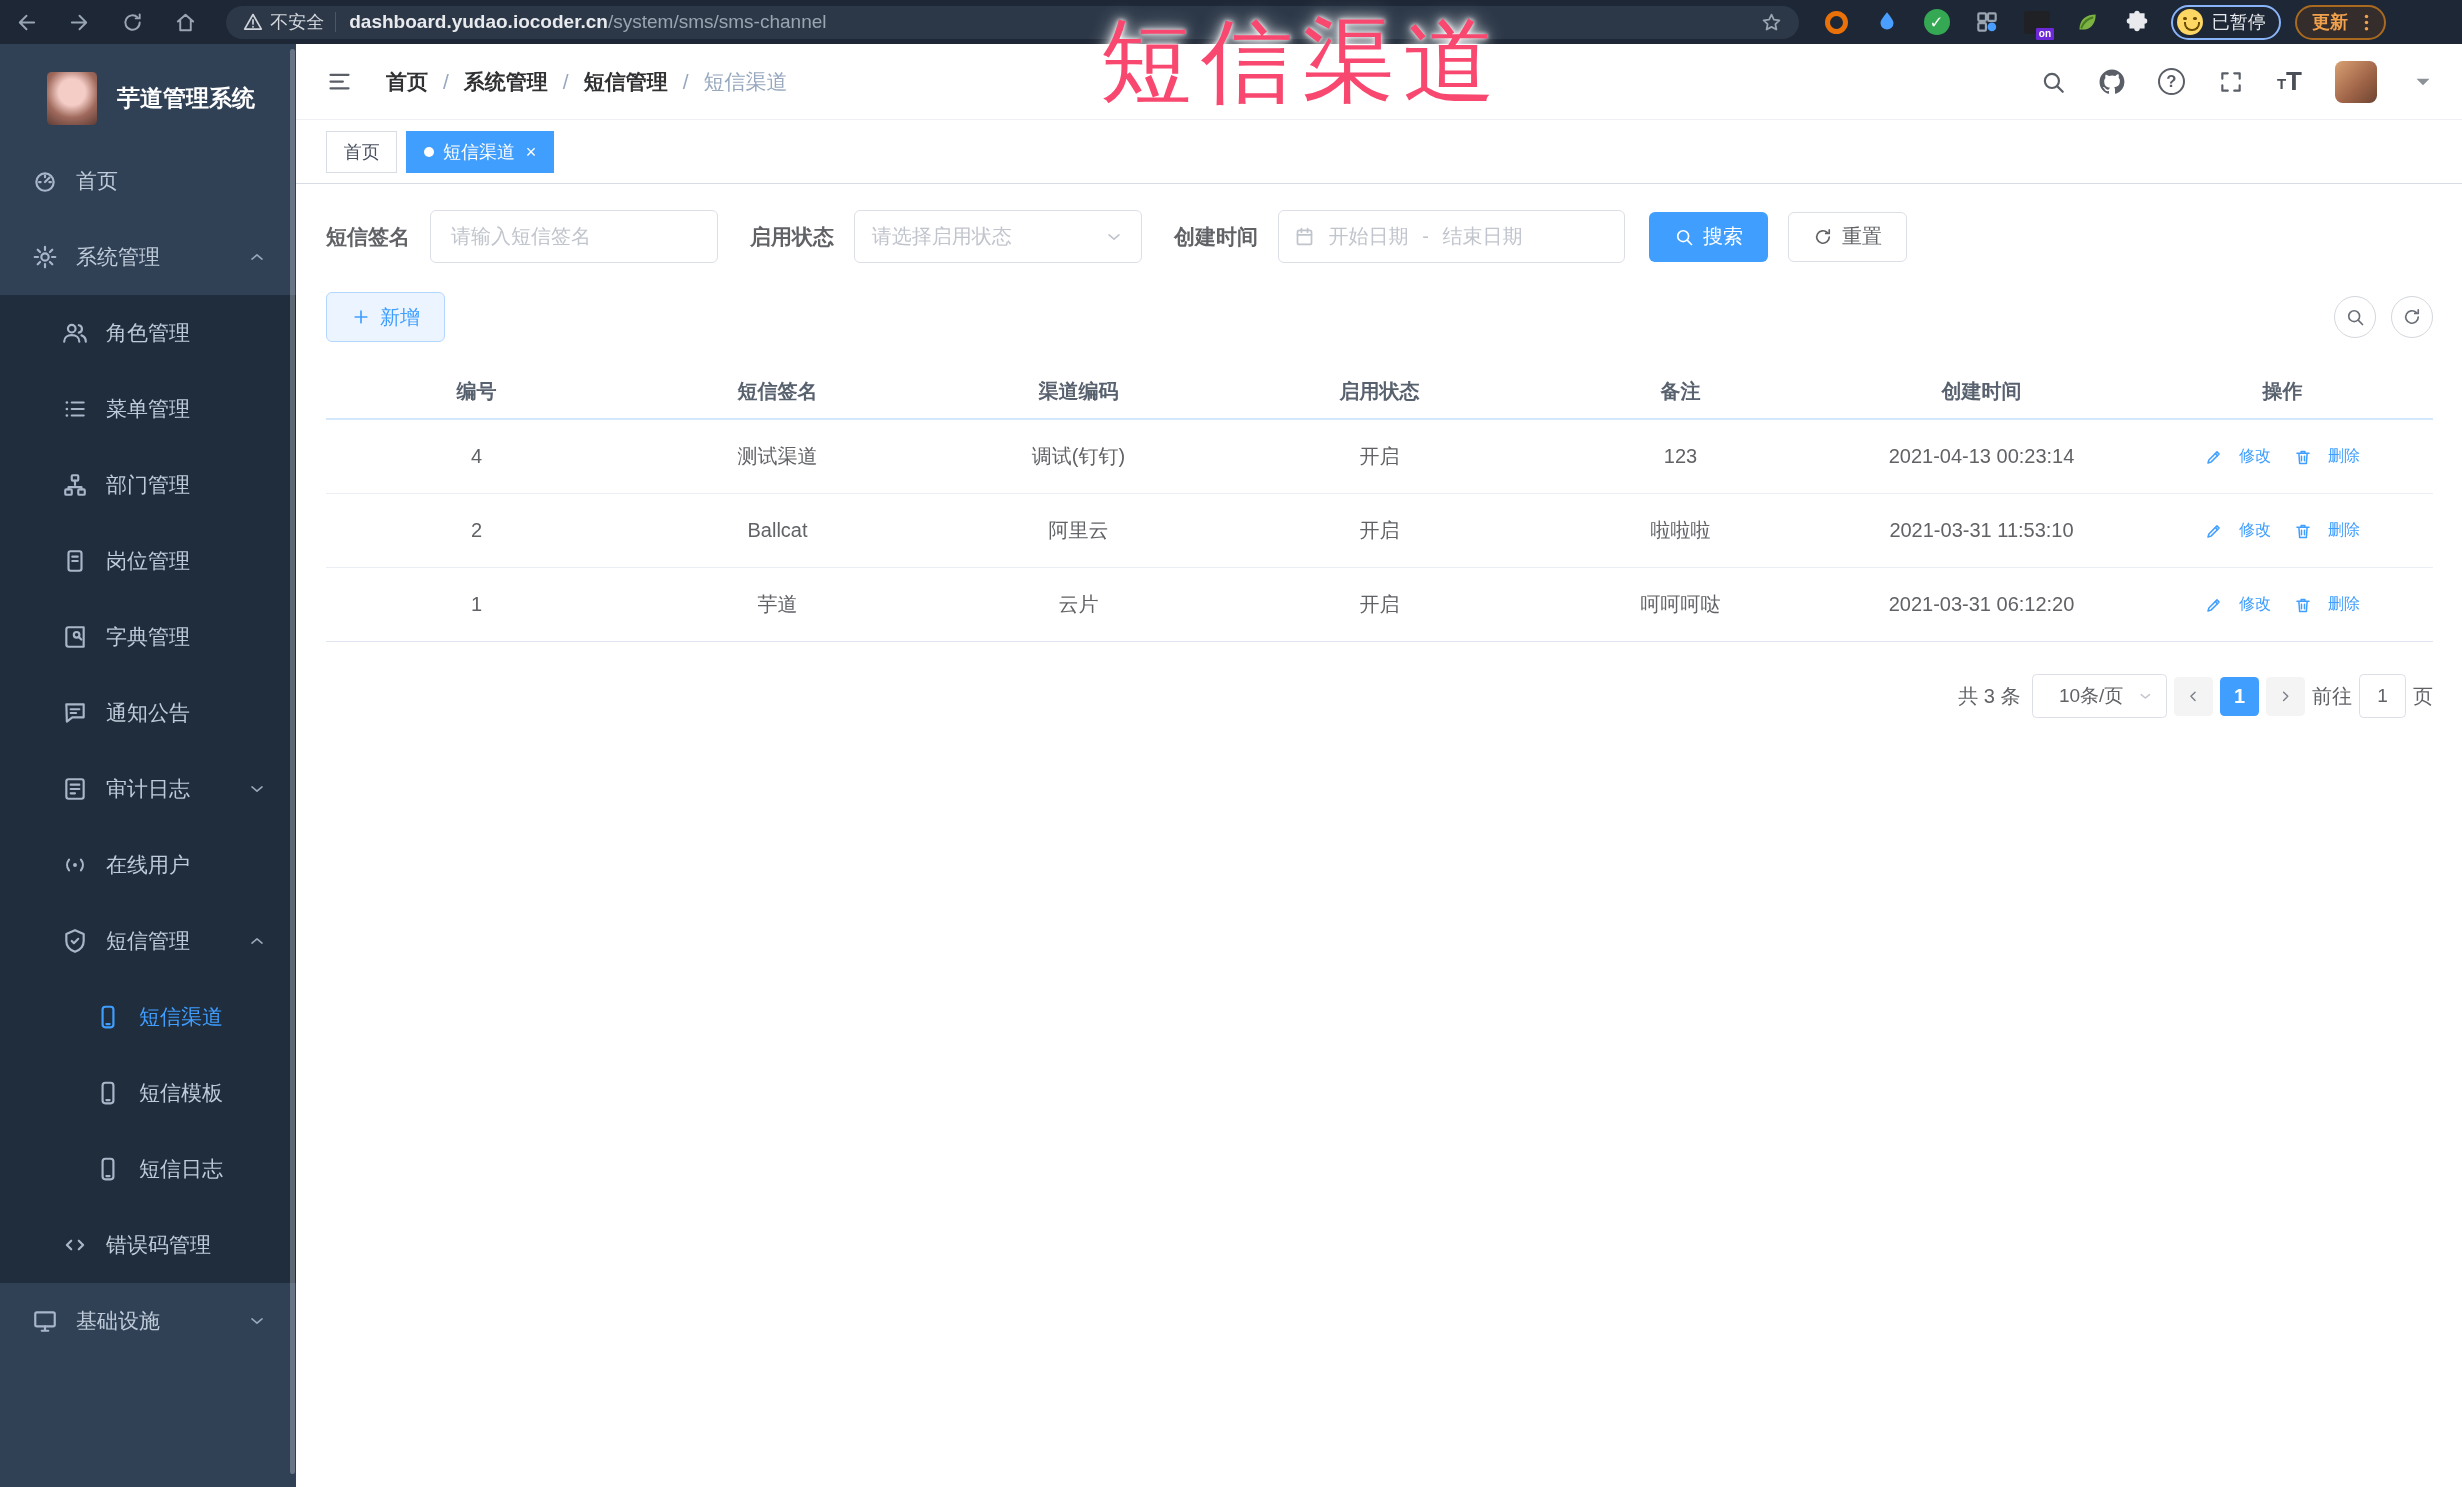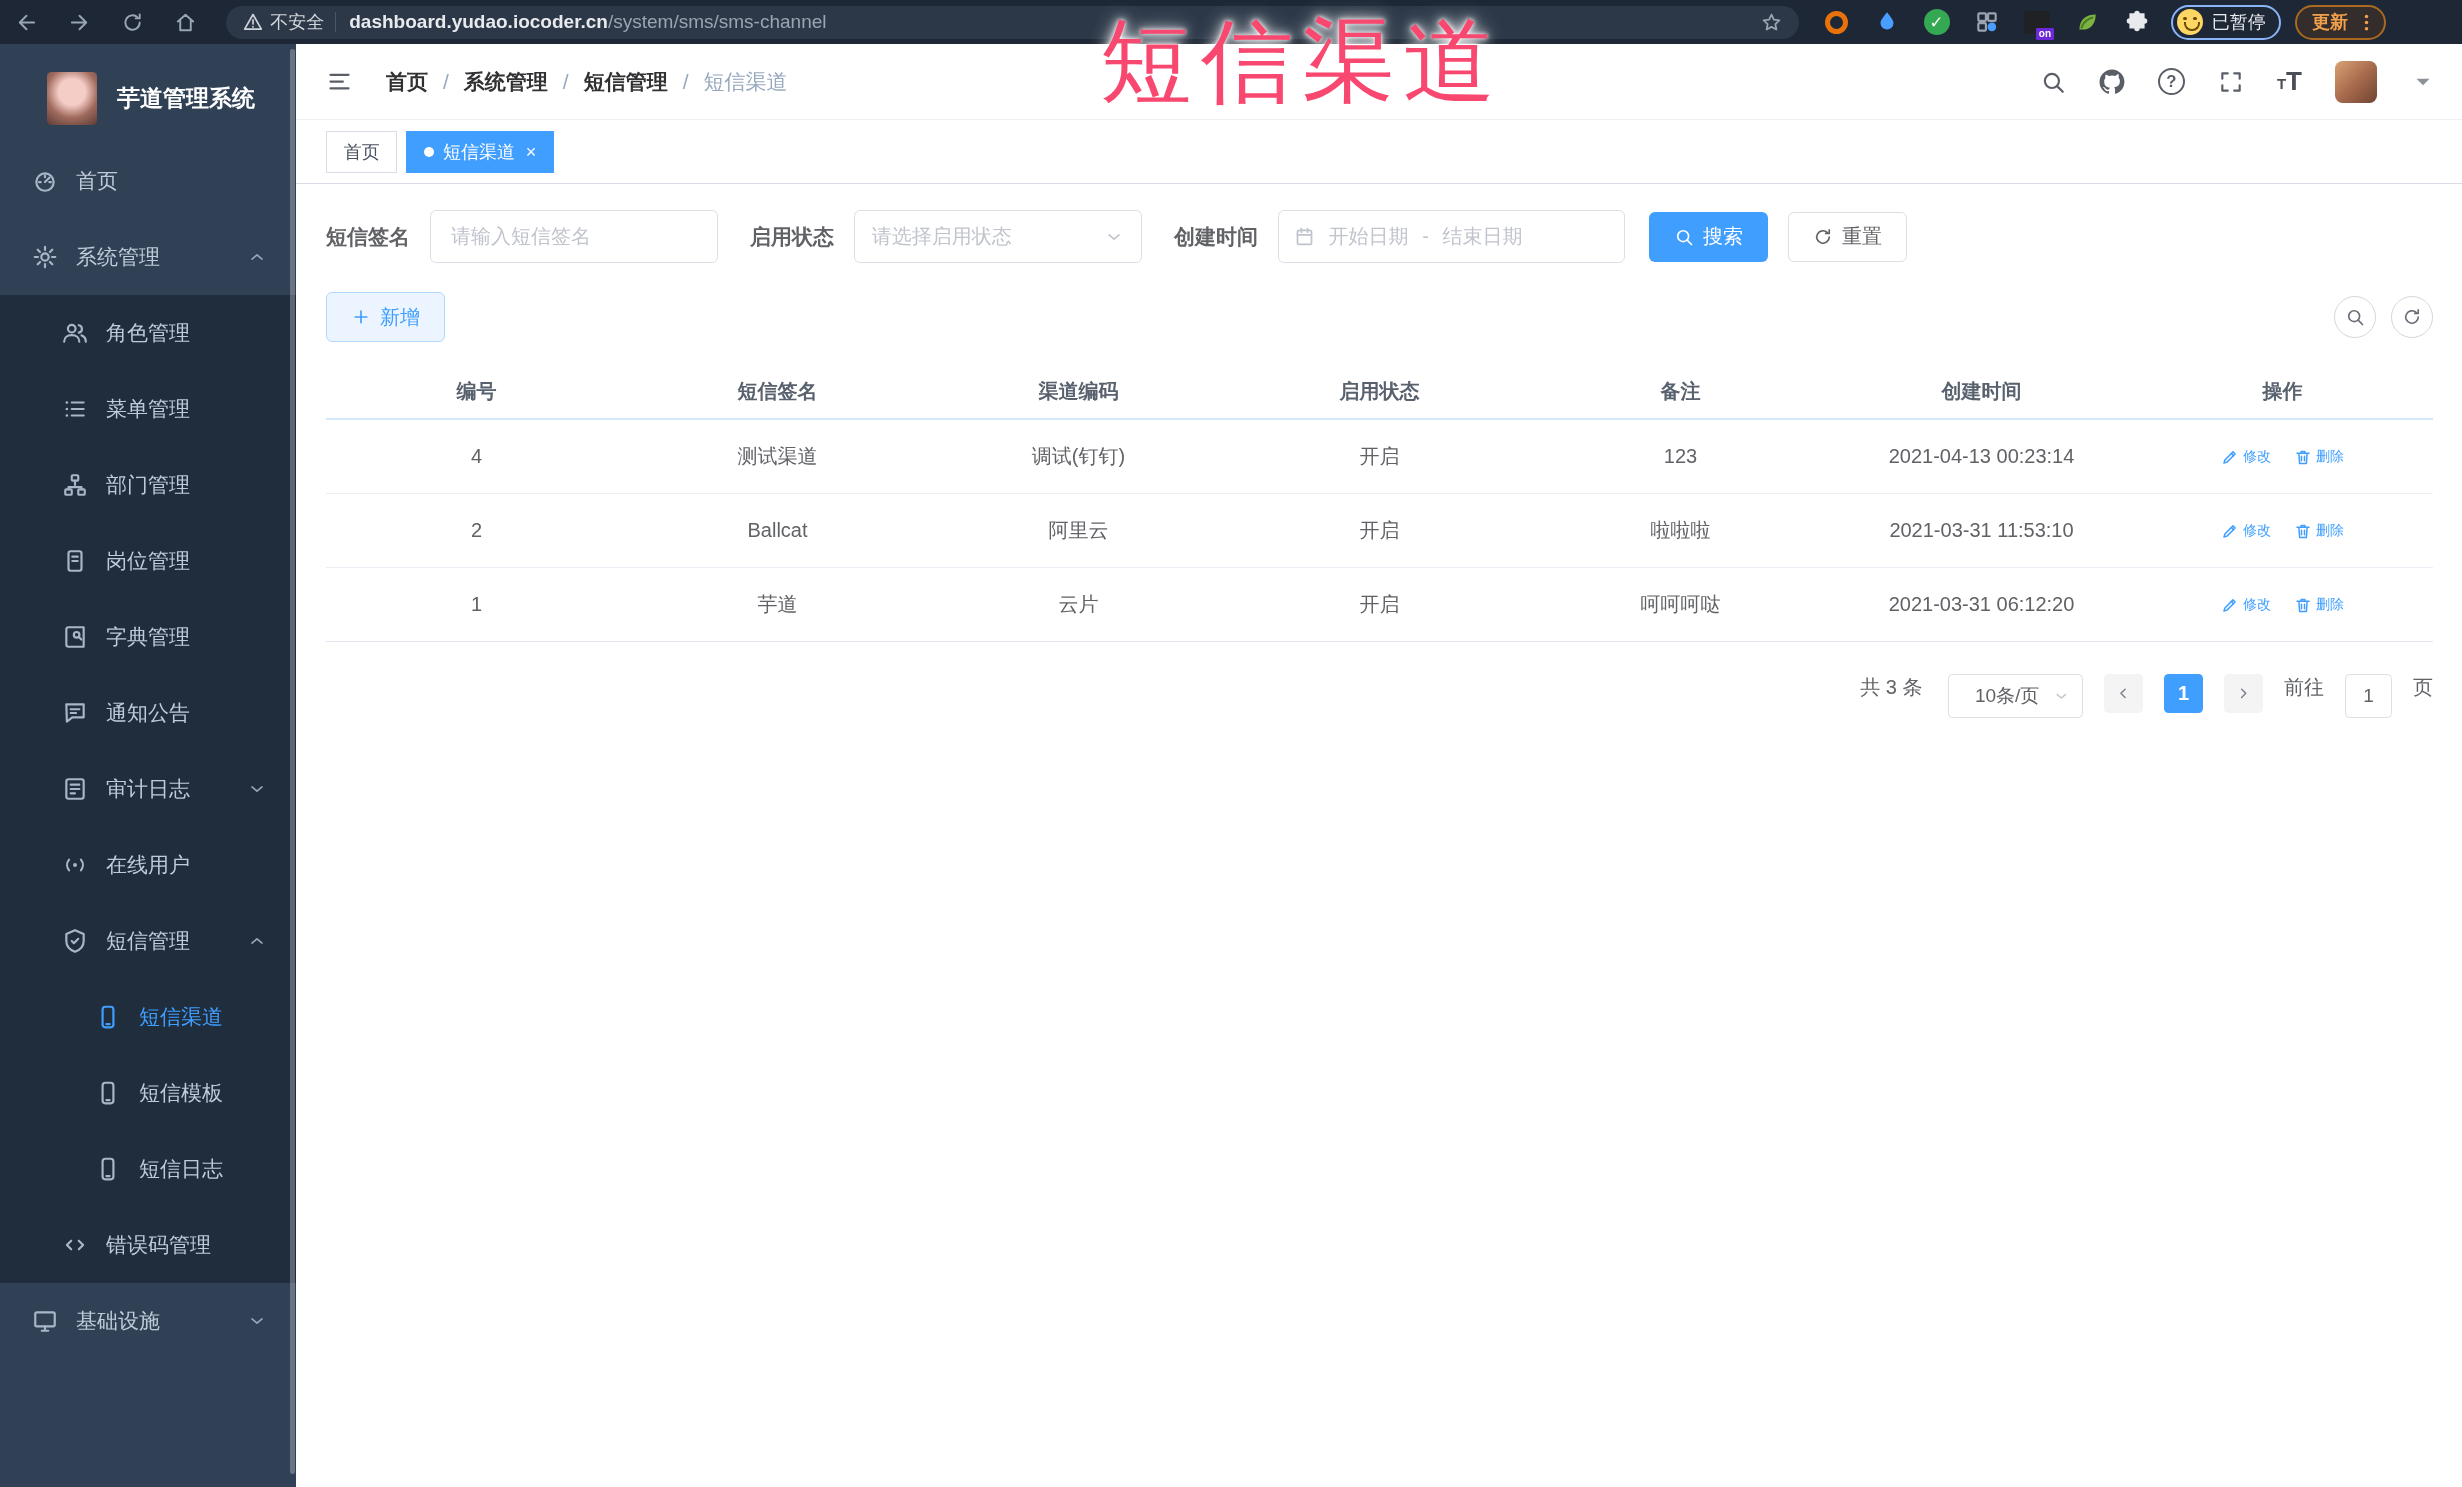--- a/index.html
+++ b/index.html
@@ -132,25 +132,25 @@
   .circle-btn .ic { width:20px; height:20px; }
 
   #table { margin-top:23px; }
   .t-head, .t-row { display:grid; grid-template-columns:repeat(7,1fr); align-items:center; }
   .t-head { height:55px; border-bottom:2.3px solid #d4e8fb; }
   .th { text-align:center; font-size:20px; font-weight:700; color:#58616e; }
   .t-row { height:74px; border-bottom:0.8px solid #ebeef5; }
   .t-row.last { border-bottom:1.5px solid #e0e4f1; }
   .td { text-align:center; font-size:20px; color:#606266; }
   .ops { display:flex; justify-content:center; gap:23px; }
-  .op-link { color:#409EFF; font-size:14px; display:inline-flex; align-items:center; gap:4px; cursor:pointer; }
+  .op-link { color:#409EFF; font-size:16px; display:inline-flex; align-items:center; gap:16px; cursor:pointer; }
   .op-link .ic { width:18px; height:18px; }
 
-  #pagination { margin-top:32px; display:flex; justify-content:flex-end;
-    gap:21px; font-size:20px; color:#606266; }
+  #pagination { margin-top:32px; display:flex; align-items:center; justify-content:flex-end;
+    gap:7px; font-size:20px; color:#606266; }
   .pg-total { margin-right:4.5px; }
   .pg-size { width:135px; height:44px; border:0.8px solid #dcdfe6; border-radius:4.5px; background:#fff;
     display:flex; align-items:center; padding:0 12px; cursor:pointer; }
   .pg-size span { flex:1; text-align:center; color:#606266; font-size:19px; }
   .pg-size .ic { width:16.7px; height:16.7px; color:#c0c4cc; }
   .pg-btn { min-width:39px; height:39px; border-radius:4.5px; background:#f4f4f5; color:#7a7e87;
     display:flex; align-items:center; justify-content:center; cursor:pointer; }
   .pg-btn .ic { width:16.7px; height:16.7px; }
   .pg-page { min-width:39px; height:39px; border-radius:4.5px; background:#409EFF; color:#fff;
     font-weight:700; display:flex; align-items:center; justify-content:center; cursor:pointer; }

